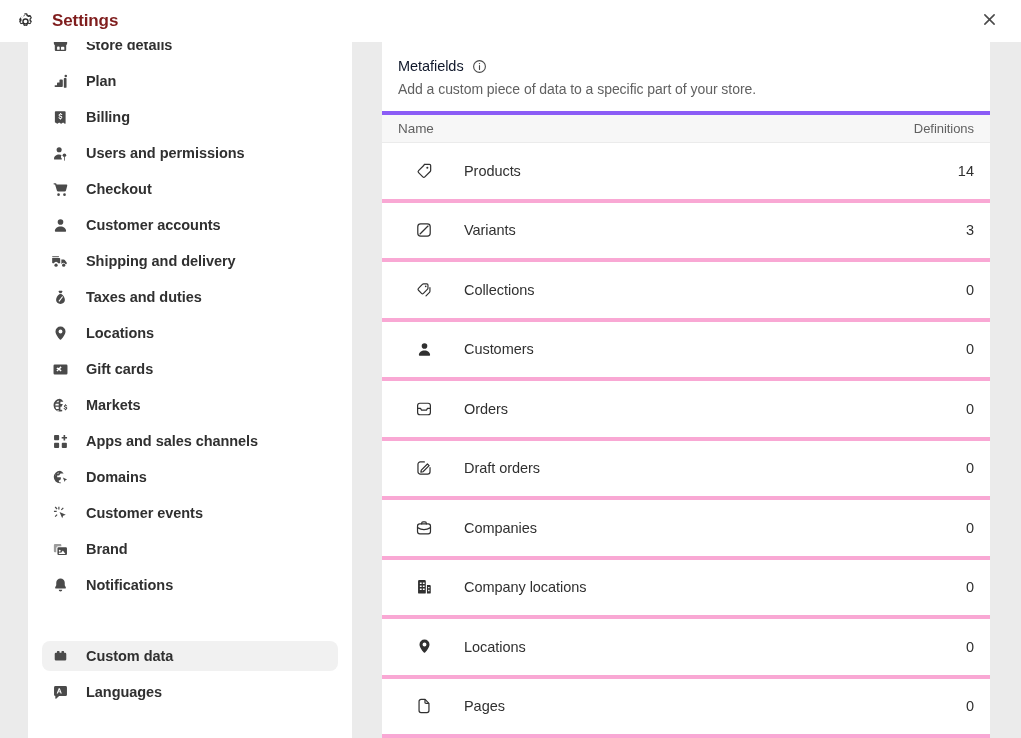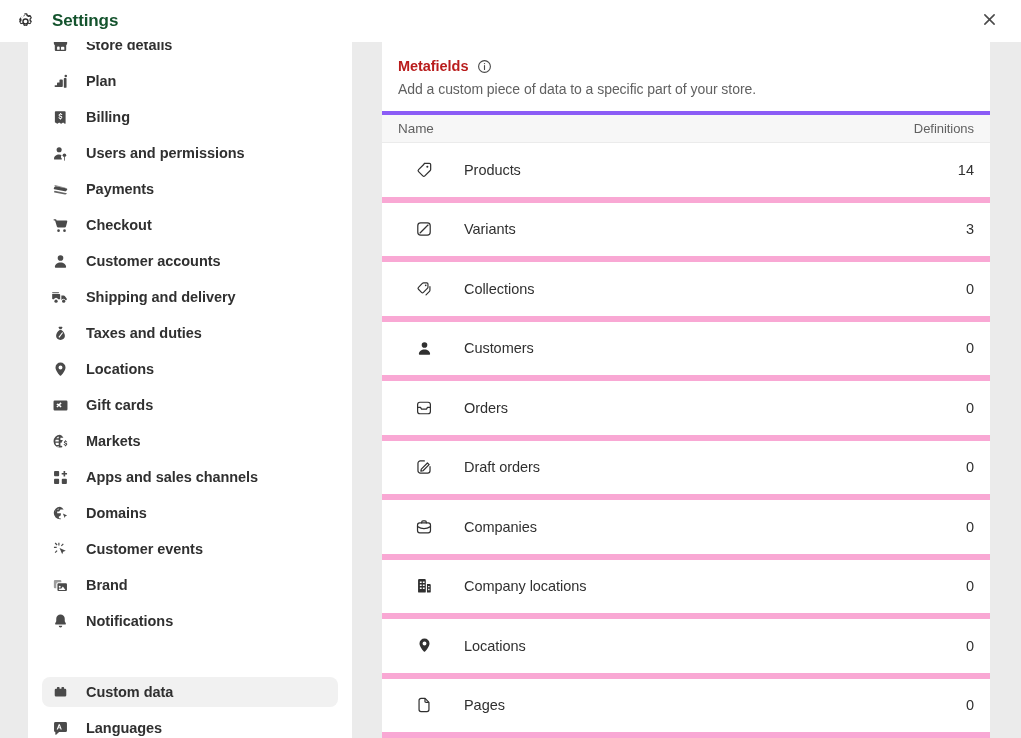--- a/index.html
+++ b/index.html
@@ -36,21 +36,21 @@
   .titlebar-gear {
     width: 22px; height: 22px;
     display: flex; align-items: center; justify-content: center;
     flex: 0 0 auto;
     color: #303030;
   }
   .titlebar-title {
     margin-left: 16px;
     font-size: 17px;
     font-weight: 700;
-    color: #14532d;
+    color: #7f1d1d;
     letter-spacing: -0.1px;
   }
   .titlebar-spacer { flex: 1 1 auto; }
   .close-btn {
     width: 28px; height: 28px;
     display: flex; align-items: center; justify-content: center;
     margin-right: 4px;
     border-radius: 6px;
     cursor: pointer;
     color: #4a4a4a;
@@ -122,22 +122,22 @@
   .card-header {
     padding: 16px 16px 14px 16px;
   }
   .card-title-row {
     display: flex;
     align-items: center;
     gap: 8px;
   }
   .card-title {
     font-size: 14.5px;
-    font-weight: 700;
-    color: #b91c1c;
+    font-weight: 400;
+    color: #0f172a;
     letter-spacing: -0.05px;
   }
   .info-icon {
     width: 16px; height: 16px;
     display: flex; align-items: center; justify-content: center;
     color: #4a4a4a;
     cursor: pointer;
   }
   .card-subtitle {
     margin-top: 7px;
@@ -168,21 +168,21 @@
     font-size: 13px;
     color: #616161;
     text-align: right;
     letter-spacing: -0.05px;
   }
   .tbl-row {
     display: flex;
     align-items: center;
     height: 59.5px;
     padding: 0 16px;
-    border-bottom: 6px solid #f9a8d4;
+    border-bottom: 4px solid #f9a8d4;
     cursor: pointer;
     background: #ffffff;
   }
   .row-icon {
     width: 20px; height: 20px;
     flex: 0 0 20px;
     display: flex; align-items: center; justify-content: center;
     color: #303030;
     margin-left: 16px;
     margin-right: 30px;
@@ -261,30 +261,20 @@
                 <path d="M2.4 16.2c0-2.9 2.7-4.9 6-4.9 1 0 2 .2 2.8.6l-.3.4a2.8 2.8 0 00.6 3.6v.8a.5.5 0 01-.5.5H3a.6.6 0 01-.6-.6v-.4z"></path>
                 <circle cx="14.6" cy="12.1" r="2.1"></circle>
                 <path d="M14.2 13.9h.9v4l-.45.8-.45-.8z"></path>
               </svg>
             </span>
             <span class="nav-label">Users and permissions</span>
           </div>
           <div class="nav-item">
             <span class="nav-icon">
               <svg width="17" height="17" viewBox="0 0 20 20" fill="currentColor">
-                <path d="M2.2 8.6c-.3.4-.1 1 .4 1.1l12.6 2.5c.8.2 1.6-.2 2-.9l.7-1.3c.3-.5 0-1.1-.5-1.2L4.7 6.2c-.7-.1-1.5.2-1.9.8l-.6 1.6z"></path>
-                <path d="M2.5 12.4c-.3.4-.1 1 .4 1.1l12.3 2.4c.8.2 1.6-.2 2-.9l.3-.6-14.3-2.8-.7.8z" opacity=".85"></path>
-                <path d="M3 4.9c-.3.4-.1 1 .4 1.1l12.3 2.4.3-.6-12.3-3z" opacity=".6"></path>
-              </svg>
-            </span>
-            <span class="nav-label">Payments</span>
-          </div>
-          <div class="nav-item">
-            <span class="nav-icon">
-              <svg width="17" height="17" viewBox="0 0 20 20" fill="currentColor">
                 <path d="M2.5 2.6h1.7a1 1 0 01.97.77l.2.83h11.6a1 1 0 01.97 1.25l-1.5 5.8a1.6 1.6 0 01-1.55 1.2H7.3a1.6 1.6 0 01-1.56-1.23L3.6 4.1H2.5a.75.75 0 010-1.5z"></path>
                 <circle cx="7.7" cy="16.1" r="1.55"></circle>
                 <circle cx="14.7" cy="16.1" r="1.55"></circle>
               </svg>
             </span>
             <span class="nav-label">Checkout</span>
           </div>
           <div class="nav-item">
             <span class="nav-icon">
               <svg width="17" height="17" viewBox="0 0 20 20" fill="currentColor">

